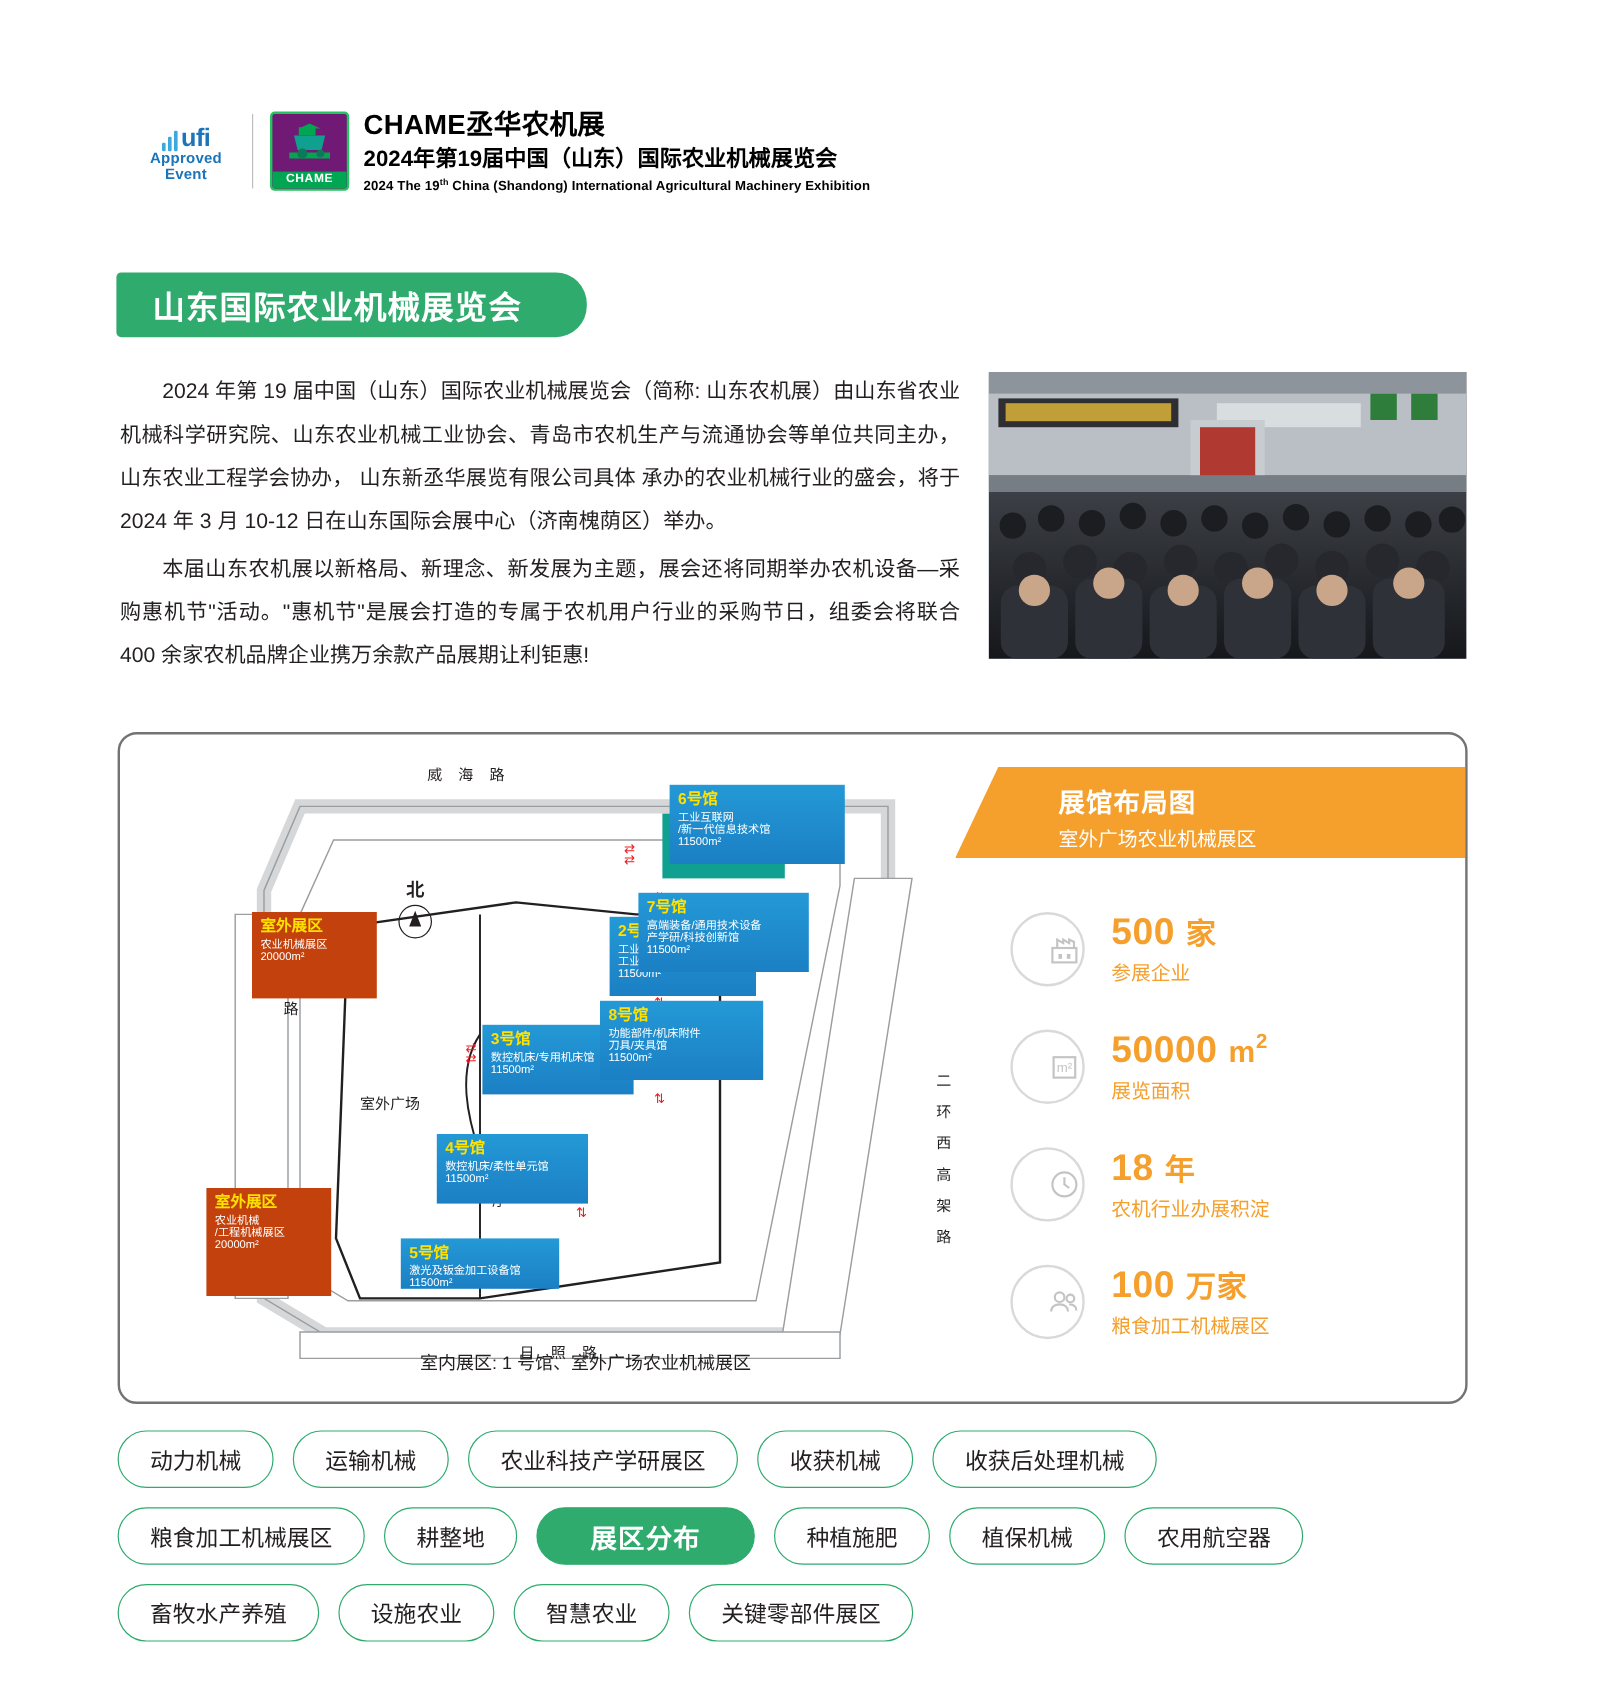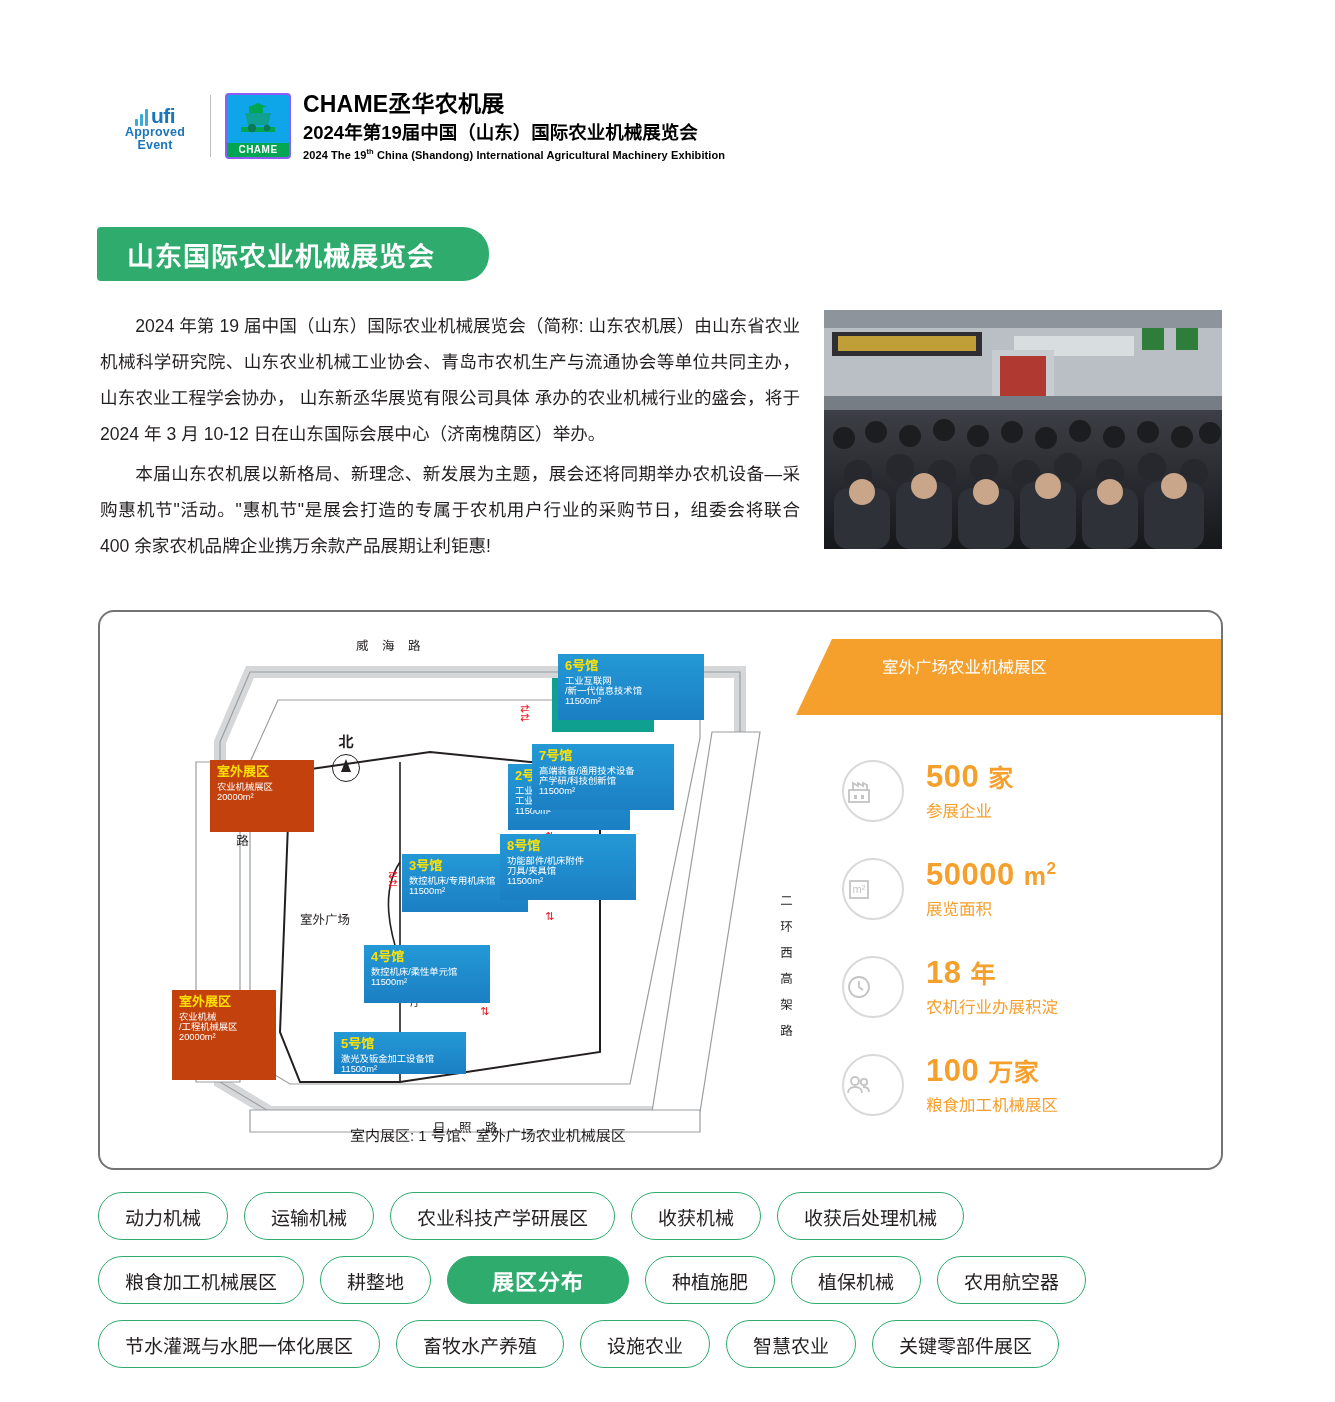--- a/index.html
+++ b/index.html
@@ -67,29 +67,29 @@
   }
   .vdiv {
     width: 1px;
     height: 62px;
     background: #bcbec0;
     margin: 0 14px 0 12px;
   }
   .chame-badge {
     width: 66px;
     height: 66px;
-    border: 2px solid #8b5cf6;
+    border: 2px solid #22c55e;
     border-radius: 4px;
     display: flex;
     flex-direction: column;
     align-items: center;
     justify-content: flex-end;
     box-sizing: border-box;
     overflow: hidden;
-    background: #0ea5e9;
+    background: #701a75;
     margin-right: 12px;
   }
   .chame-badge .emblem {
     flex: 1;
     width: 100%;
     display: flex;
     align-items: center;
     justify-content: center;
   }
   .chame-badge .emblem svg { display: block; }
@@ -258,21 +258,21 @@
     position: absolute;
     left: 46px;
     display: flex;
     align-items: center;
     gap: 22px;
   }
   .stat .circ {
     width: 58px; height: 58px;
     border: 2px solid #d9d9d9;
     border-radius: 50%;
-    display: flex; align-items: center; justify-content: flex-start;
+    display: flex; align-items: center; justify-content: flex-end;
     color: #15803d;
     flex: none;
   }
   .stat .num {
     font-size: 31px;
     font-weight: bold;
     color: #f59f2c;
     line-height: 1.0;
     letter-spacing: 0.5px;
   }
@@ -543,20 +543,21 @@
     <div class="hname">室外展区</div>
     <div class="hdesc">农业机械</div>
     <div class="hdesc">/工程机械展区</div>
     <div class="harea">20000m²</div>
   </div>
 
   <div class="footnote">室内展区: 1 号馆、室外广场农业机械展区</div>
 
   <div class="mapright">
     <div class="ribbon">
+      <div class="r1">展馆布局图</div>
       <div class="r2">室外广场农业机械展区</div>
     </div>
 
     <div class="stat" style="top:148px;">
       <div class="circ">
         <svg width="30" height="30" viewBox="0 0 30 30" aria-hidden="true">
           <rect x="5" y="14" width="20" height="12" fill="none" stroke="#c4c4c4" stroke-width="1.8"></rect>
           <path d="M9 14V7l5 3V7l5 3V7l4 2v5" fill="none" stroke="#c4c4c4" stroke-width="1.8"></path>
           <rect x="10" y="19" width="3" height="4" fill="#c4c4c4"></rect>
           <rect x="17" y="19" width="3" height="4" fill="#c4c4c4"></rect>
@@ -633,19 +634,18 @@
   </div>
   <div class="tagrow">
     <div class="tag">粮食加工机械展区</div>
     <div class="tag">耕整地</div>
     <div class="tag filled">展区分布</div>
     <div class="tag">种植施肥</div>
     <div class="tag">植保机械</div>
     <div class="tag">农用航空器</div>
   </div>
   <div class="tagrow">
-    <div class="tag">节水灌溉与水肥一体化展区</div>
     <div class="tag">畜牧水产养殖</div>
     <div class="tag">设施农业</div>
     <div class="tag">智慧农业</div>
     <div class="tag">关键零部件展区</div>
   </div>
 </div>
 
 </body></html>

